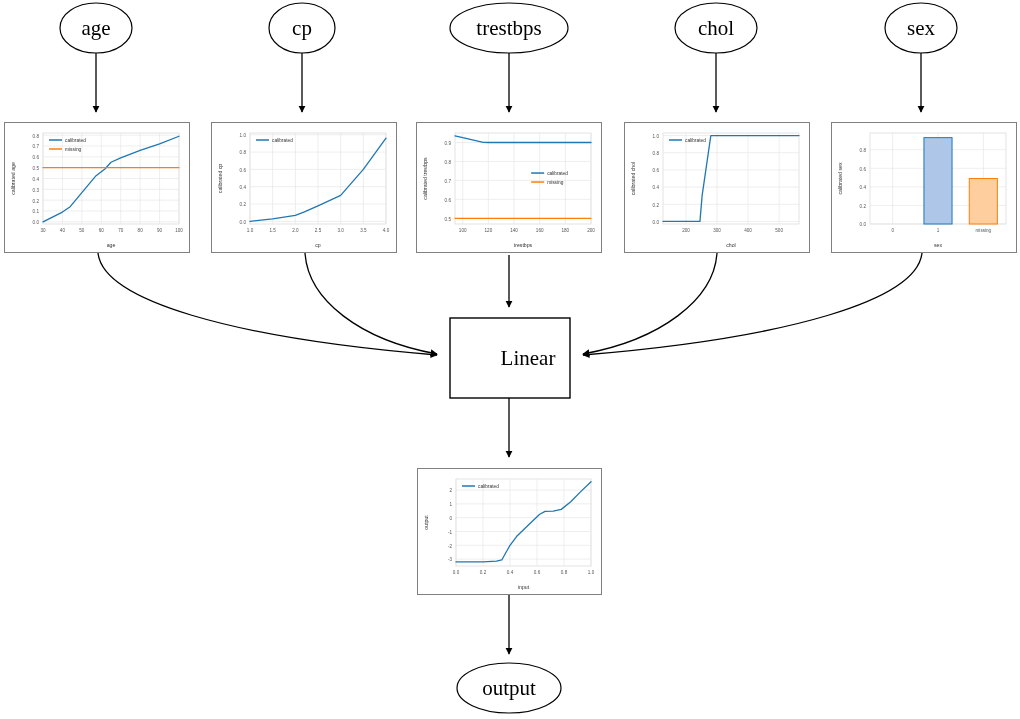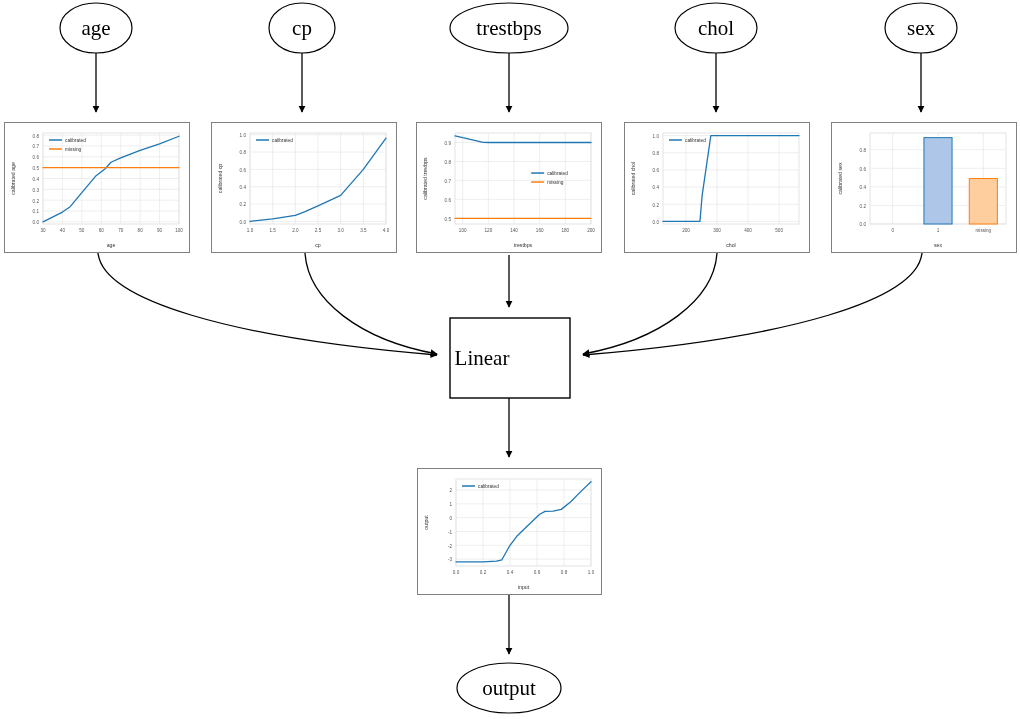--- a/index.html
+++ b/index.html
@@ -57,21 +57,21 @@
 
   <ellipse cx="509" cy="688" rx="52" ry="25" fill="#fff" stroke="#000" stroke-width="1.2"></ellipse>
 </svg>
 
 <div class="node-label" style="left:96px;top:28px;font-size:21px;">age</div>
 <div class="node-label" style="left:302px;top:28px;font-size:21px;">cp</div>
 <div class="node-label" style="left:509px;top:28px;font-size:21px;">trestbps</div>
 <div class="node-label" style="left:716px;top:28px;font-size:21px;">chol</div>
 <div class="node-label" style="left:921px;top:28px;font-size:21px;">sex</div>
 
-<div class="linear-label" style="left:482px;top:358px;">Linear</div>
+<div class="linear-label" style="left:528px;top:358px;">Linear</div>
 
 <div class="node-label" style="left:509px;top:688px;font-size:21px;">output</div>
 
 <div class="panel" id="panel-age" style="left:4px;  top:122px;width:186px;height:131px;">
     <svg width="184" height="129" viewBox="0 0 184 129">
       <rect x="38" y="10" width="136" height="91" fill="#ffffff" stroke="#d8d8d8" stroke-width="0.7"></rect>
       <line x1="38" y1="98.83333333333333" x2="174" y2="98.83333333333333" stroke="#e6e6e6" stroke-width="0.7"></line>
       <line x1="38" y1="88" x2="174" y2="88" stroke="#e6e6e6" stroke-width="0.7"></line>
       <line x1="38" y1="77.16666666666666" x2="174" y2="77.16666666666666" stroke="#e6e6e6" stroke-width="0.7"></line>
       <line x1="38" y1="66.33333333333333" x2="174" y2="66.33333333333333" stroke="#e6e6e6" stroke-width="0.7"></line>

